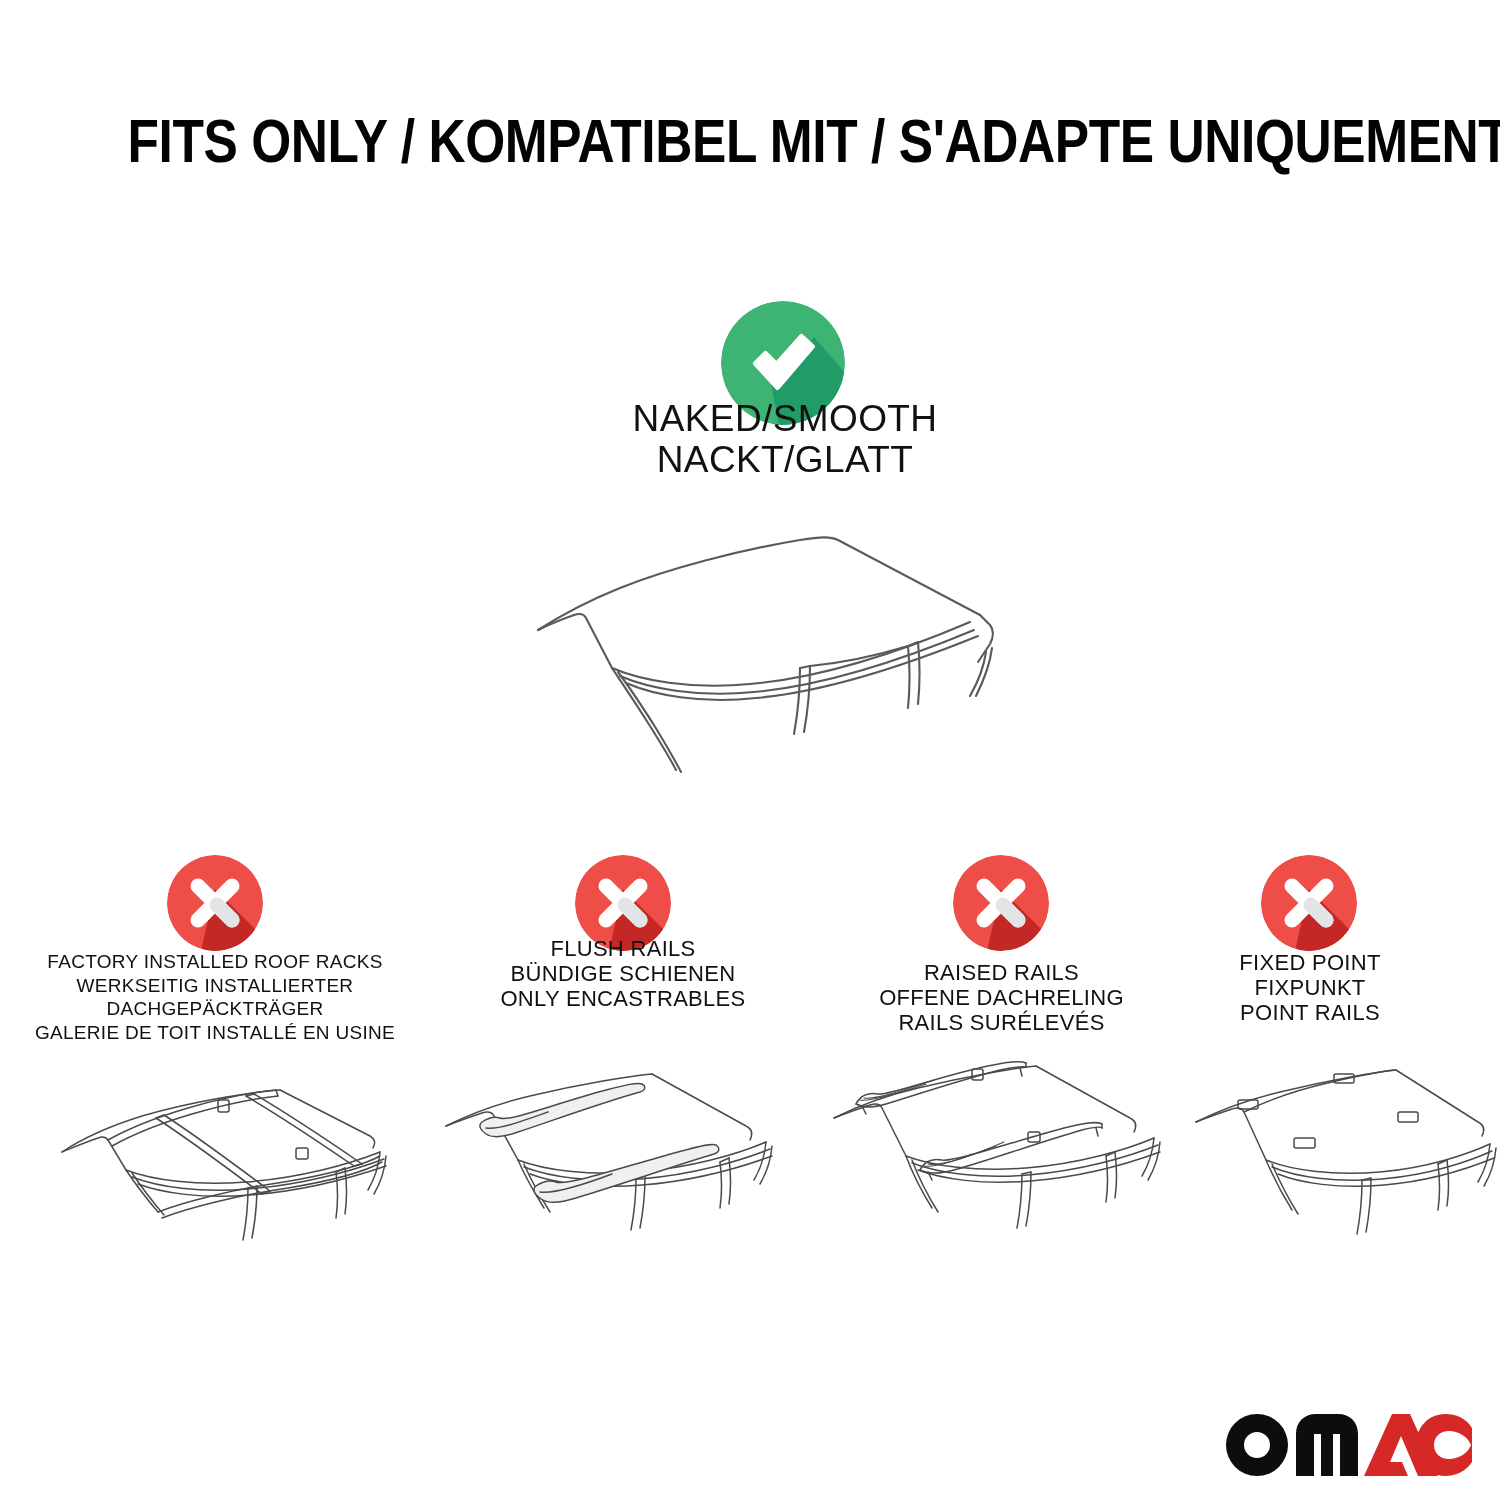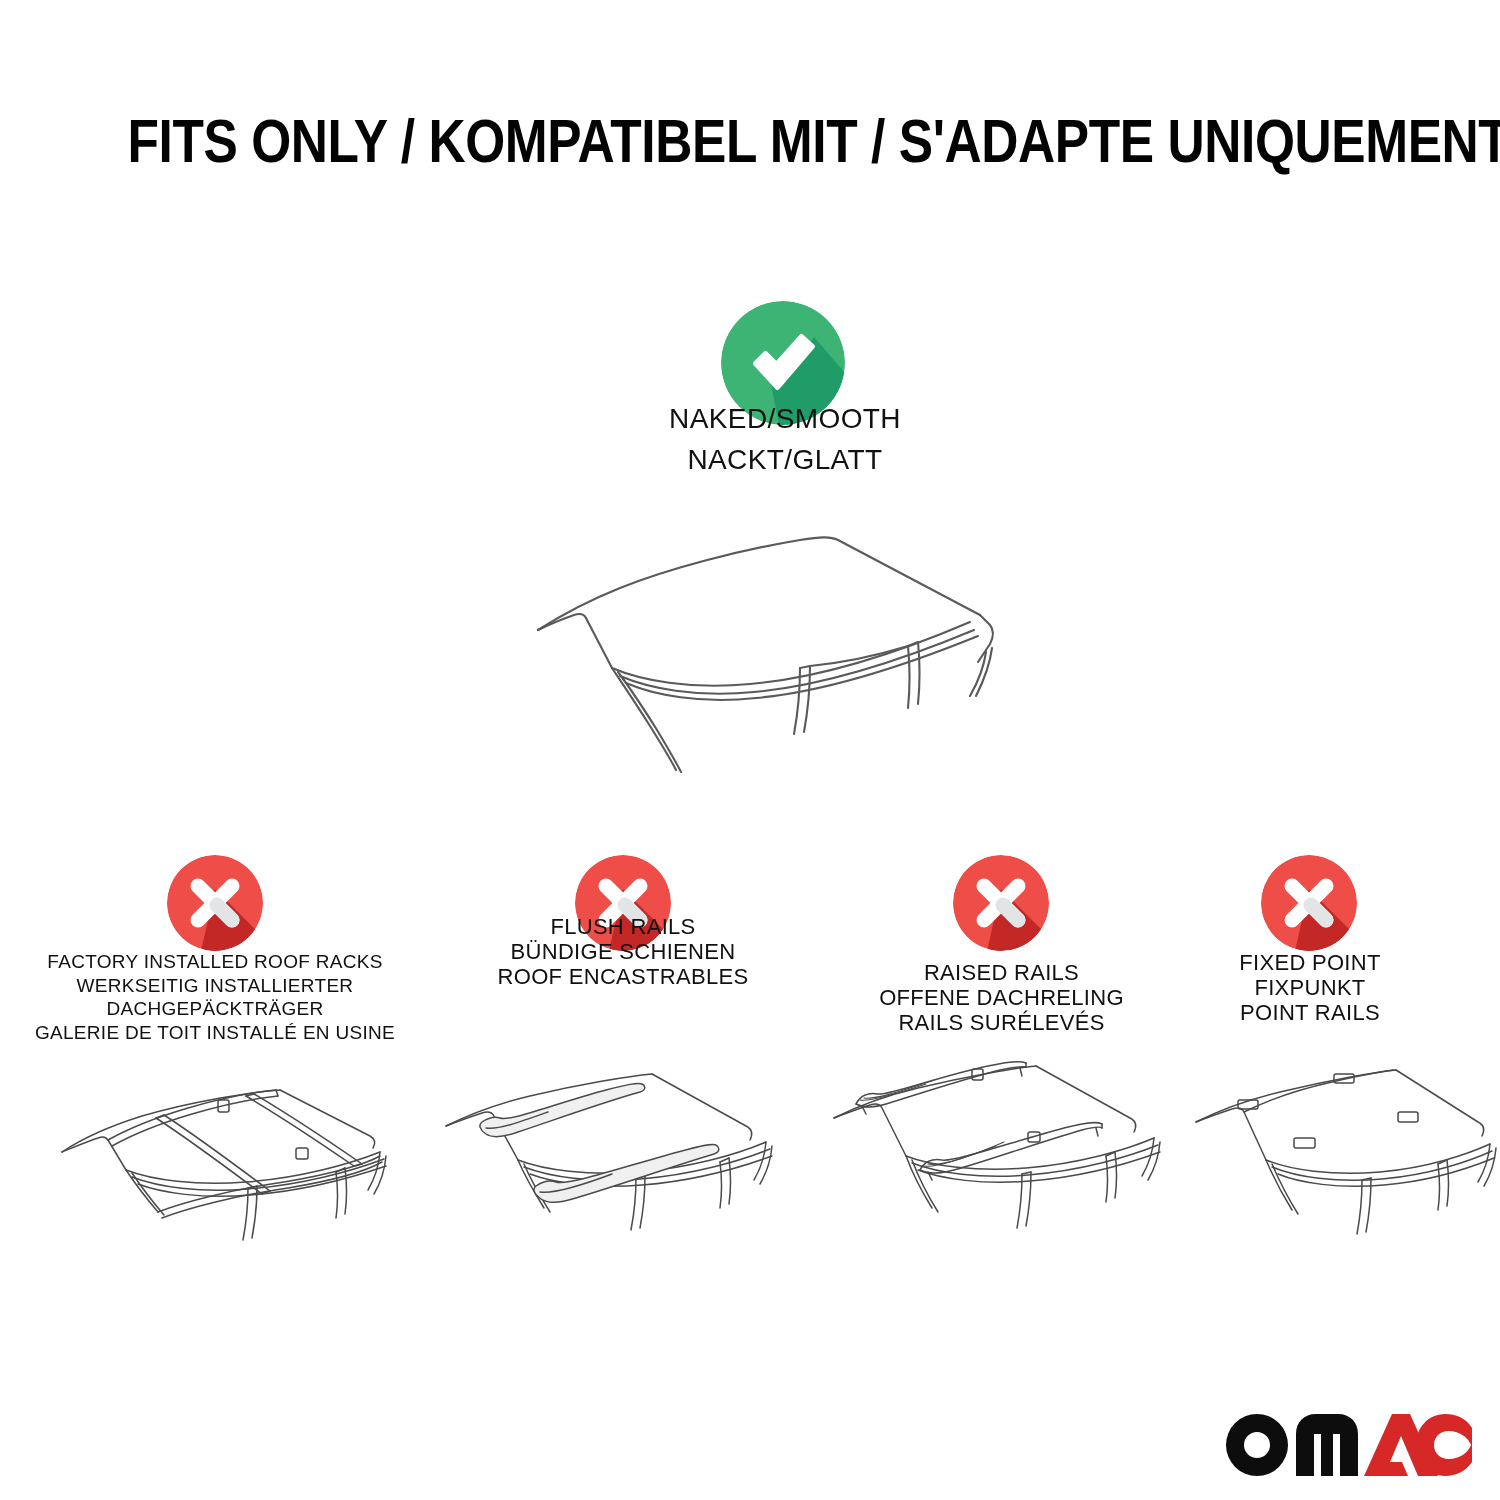--- a/index.html
+++ b/index.html
@@ -48,21 +48,21 @@
   .label-block {
     position: absolute;
     text-align: center;
     font-family: "Liberation Sans", sans-serif;
     font-weight: normal;
     color: #111111;
   }
   .label-block .ln { display: block; white-space: nowrap; }
 
   .label-hero {
-    font-size: 28px;
+    font-size: 37px;
     line-height: 41px;
     letter-spacing: 0.4px;
   }
   .label-small {
     font-size: 22px;
     line-height: 25px;
     letter-spacing: 0.3px;
   }
   .label-small.tight { font-size: 19px; line-height: 23.5px; }
 
@@ -217,24 +217,24 @@
       <path d="M48 34 L62 48 L96 82 L96 96 L34 96 Z" fill="#B81F1F" opacity="0.8"></path>
     </g>
     <g stroke-linecap="round" stroke-linejoin="round">
       <path d="M31 31 L65 65" stroke="#FFFFFF" stroke-width="15"></path>
       <path d="M65 31 L31 65" stroke="#FFFFFF" stroke-width="15"></path>
       <path d="M50 50 L65 65" stroke="#E2E4E6" stroke-width="15"></path>
     </g>
   </svg>
 </div>
 
-<div class="label-block label-small" style="left:443px; top:914px; width:360px;">
+<div class="label-block label-small" style="left:443px; top:936px; width:360px;">
   <span class="ln">FLUSH RAILS</span>
   <span class="ln">BÜNDIGE SCHIENEN</span>
-  <span class="ln">ROOF ENCASTRABLES</span>
+  <span class="ln">ONLY ENCASTRABLES</span>
 </div>
 
 <div class="illus" style="left:440px; top:1060px; width:372px; height:212px;">
   <svg viewBox="0 0 372 212" xmlns="http://www.w3.org/2000/svg" fill="none" stroke="#4A4A4A" stroke-width="1.5" stroke-linecap="round" stroke-linejoin="round">
     <path d="M6 66 C 26 56, 56 44, 90 36 C 140 24, 190 16, 212 14"></path>
     <path d="M6 66 C 16 62, 30 57, 42 53 C 48 51, 52 52, 54 56 L 78 100"></path>
     <path d="M78 100 C 84 114, 94 132, 104 148"></path>
     <path d="M84 104 C 90 118, 100 136, 110 152"></path>
     <path d="M78 100 C 104 110, 148 116, 198 112 C 250 108, 298 94, 326 82"></path>
     <path d="M84 107 C 110 117, 152 123, 200 119 C 252 115, 300 101, 330 89"></path>

